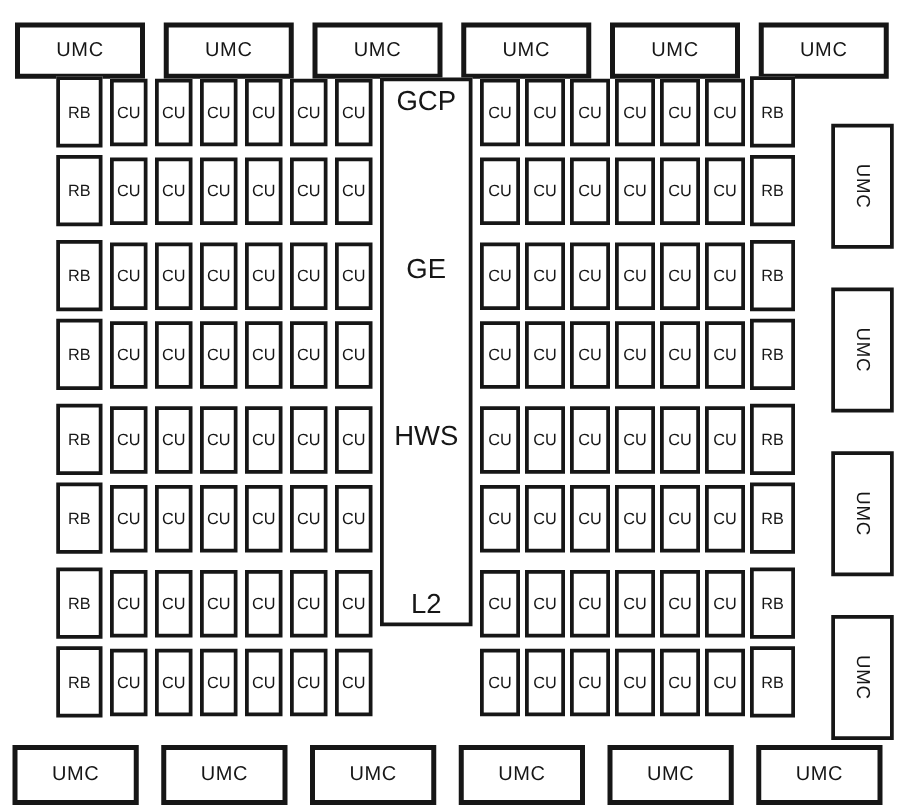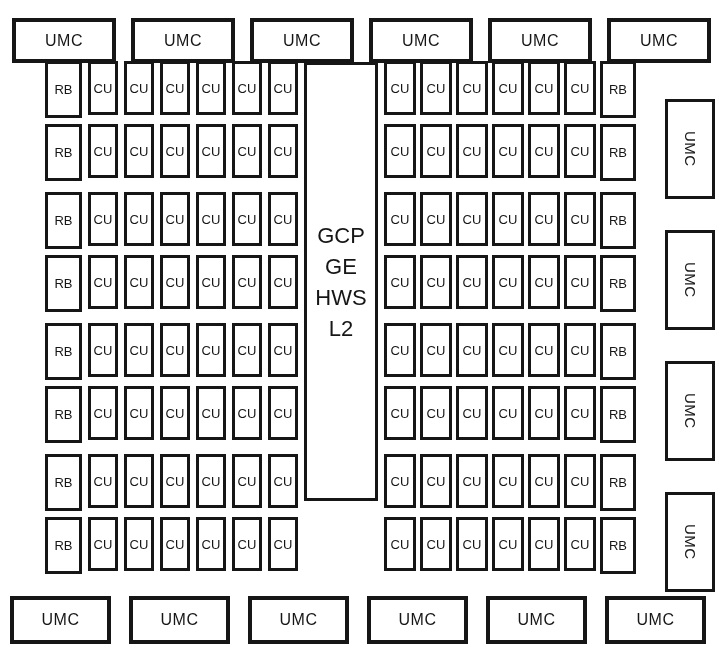--- a/index.html
+++ b/index.html
@@ -40,42 +40,42 @@
   .umc-col .umc-box{width:50px;height:100px;border-width:3px;}
   .vert-label{
     writing-mode:vertical-rl;
     text-orientation:mixed;
     font-size:15px;letter-spacing:0.5px;
   }
   
   .shader-grid{position:absolute;top:61px;}
   .shader-grid-left{left:45px;}
   .shader-grid-right{left:384px;}
-  .cell-row{display:flex;height:57px;}
+  .cell-row{display:flex;align-items:center;height:57px;}
   .shader-grid-left .cell-row{gap:6px;}
   .shader-grid-right .cell-row{gap:4px;}
   .cell-row:nth-child(odd){margin-bottom:6px;}
   .cell-row:nth-child(even){margin-bottom:11px;}
   .cell-row:last-child{margin-bottom:0;}
   .cell{
     border:3px solid var(--border);
     background:var(--bg);
     display:flex;align-items:center;justify-content:center;
     font-size:13px;color:var(--text);
   }
   .cell-rb{width:37px;height:57px;}
   .cell-cu{width:30px;height:54px;}
   .shader-grid-right .cell-cu{width:32px;}
   .shader-grid-right .cell-rb{width:36px;}
   
   .center-block{
     position:absolute;left:304px;top:62px;width:74px;height:439px;
     border:3px solid var(--border);
     background:var(--bg);
-    display:flex;flex-direction:column;align-items:center;justify-content:center;
+    display:flex;flex-direction:column;align-items:center;justify-content:space-between;
     font-size:22px;line-height:31px;color:var(--text);
   }
 </style>
 </head>
 <body>
 
 <div class="canvas">
 
   <div class="umc-row umc-row-top">
       <div class="umc-box">UMC</div>

